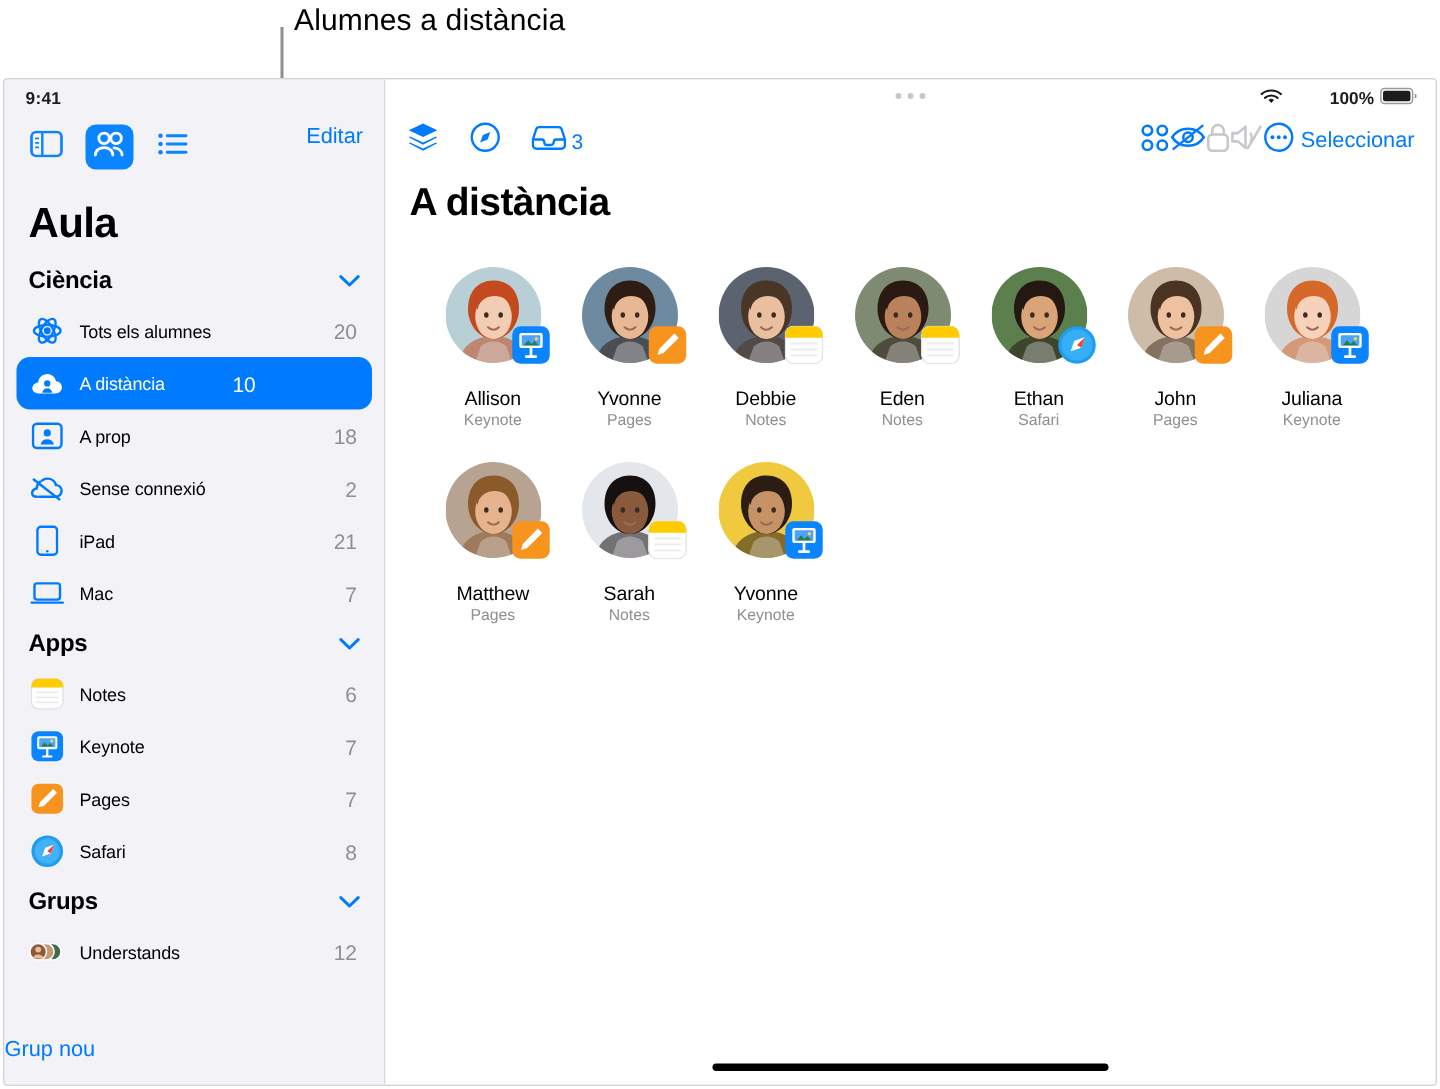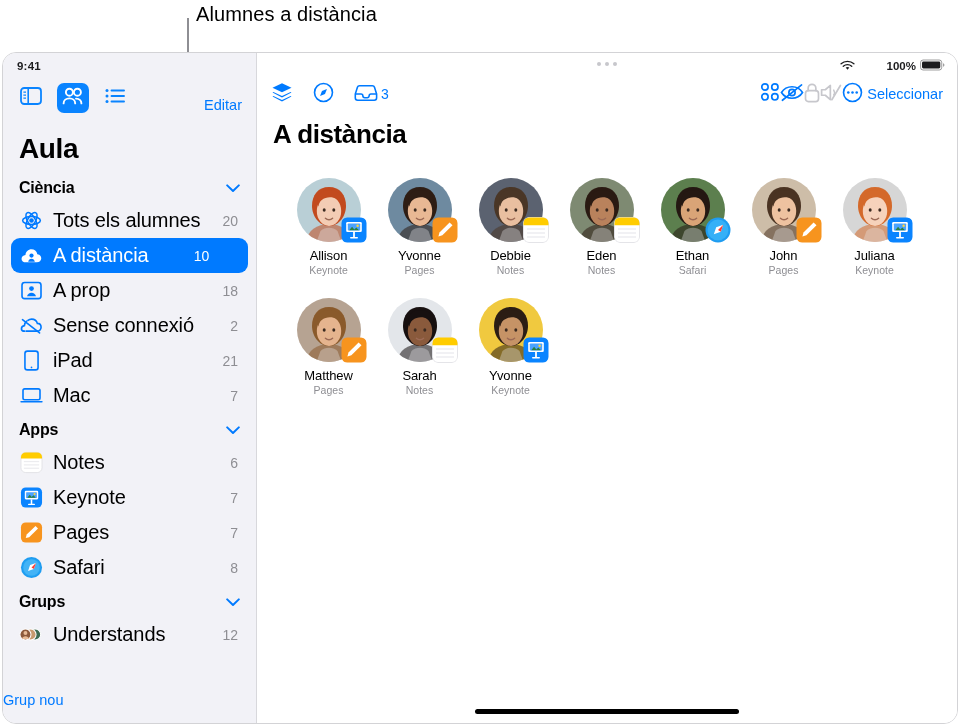--- a/index.html
+++ b/index.html
@@ -22,40 +22,40 @@
     position: absolute; left: 187px; top: 18px;
     width: 2px; height: 232px; background: #8e8e93;
   }
 
   
   .device {
     position: absolute; left: 2px; top: 52px;
     width: 956px; height: 672px;
     background: #ffffff;
     border: 1px solid #d3d3d6;
-    border-radius: 14px;
+    border-radius: 3px;
     overflow: hidden;
     display: flex;
   }
 
   
   .sidebar {
     width: 254px; height: 100%;
     background: #f2f2f7;
     border-right: 1px solid #d8d8dc;
     position: relative;
     display: flex; flex-direction: column;
   }
   .status-time {
     position: absolute; left: 14px; top: 7px;
     font-size: 11.5px; font-weight: bold; color: #1c1c1e;
     letter-spacing: .2px;
   }
   .sb-toolbar {
-    display: flex; align-items: flex-end;
+    display: flex; align-items: flex-start;
     padding: 30px 14px 0 12px; gap: 10px;
   }
   .seg-btn {
     width: 32px; height: 30px;
     display: flex; align-items: center; justify-content: center;
     border-radius: 7px;
   }
   .seg-btn.active { background: #0a84ff; }
   .seg-icon { display: block; }
   .sb-edit {
@@ -88,21 +88,21 @@
     border-radius: 9px;
   }
   .row.selected { background: #007aff; }
   .row .r-icon {
     width: 24px; height: 24px;
     display: flex; align-items: center; justify-content: center;
     flex: 0 0 24px;
   }
   .row .r-label {
     margin-left: 10px;
-    font-size: 20px; color: #000;
+    font-size: 12px; color: #000;
     letter-spacing: -.1px;
   }
   .row.selected .r-label { color: #fff; }
   .row .r-count {
     margin-left: auto;
     font-size: 14px; color: #8e8e93;
   }
   .row.selected .r-count { color: #fff; margin-left: 45px; }
 
   .sb-footer {
@@ -165,21 +165,21 @@
     overflow: hidden; position: relative;
   }
   .avatar svg { display: block; width: 64px; height: 64px; }
   .badge {
     position: absolute; right: -6px; bottom: -1px;
     width: 26px; height: 26px; border-radius: 6px;
     overflow: hidden;
   }
   .badge svg { display: block; width: 26px; height: 26px; }
   .card-name {
-    margin-top: 6px;
+    margin-top: 16px;
     font-size: 13px; color: #000; letter-spacing: -.1px;
   }
   .card-app {
     margin-top: 1px;
     font-size: 10.5px; color: #8e8e93;
   }
 
   .home-indicator {
     position: absolute; left: 50%; bottom: 9px; transform: translateX(-50%);
     width: 264px; height: 5px; border-radius: 3px; background: #000;

